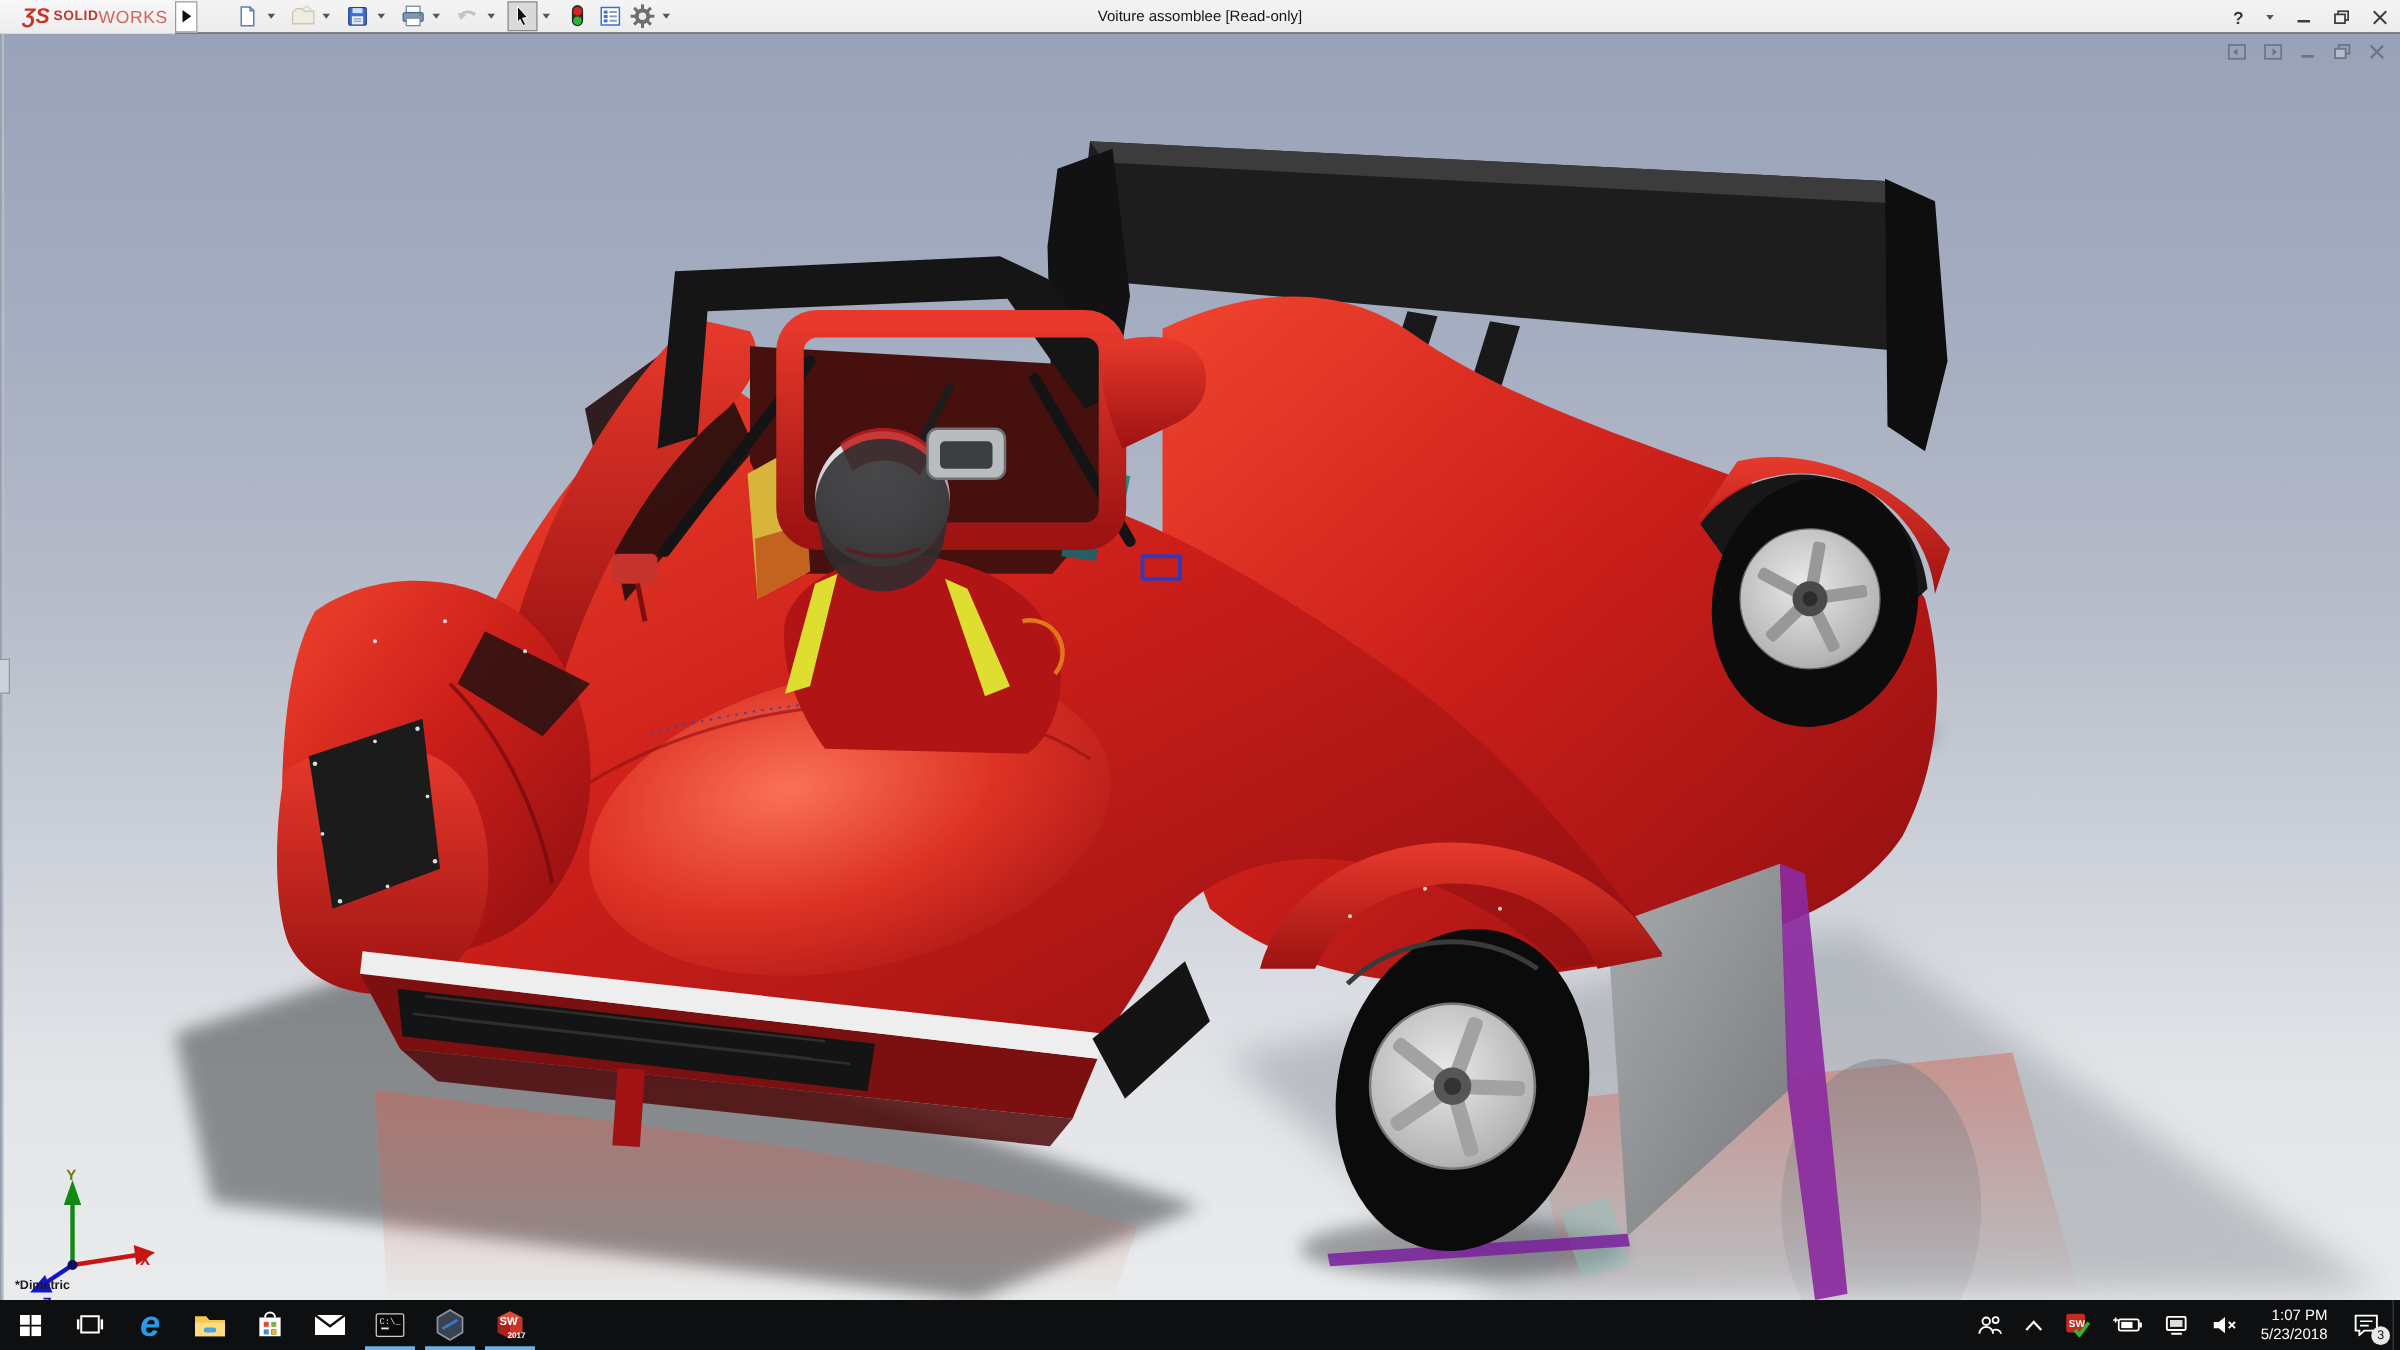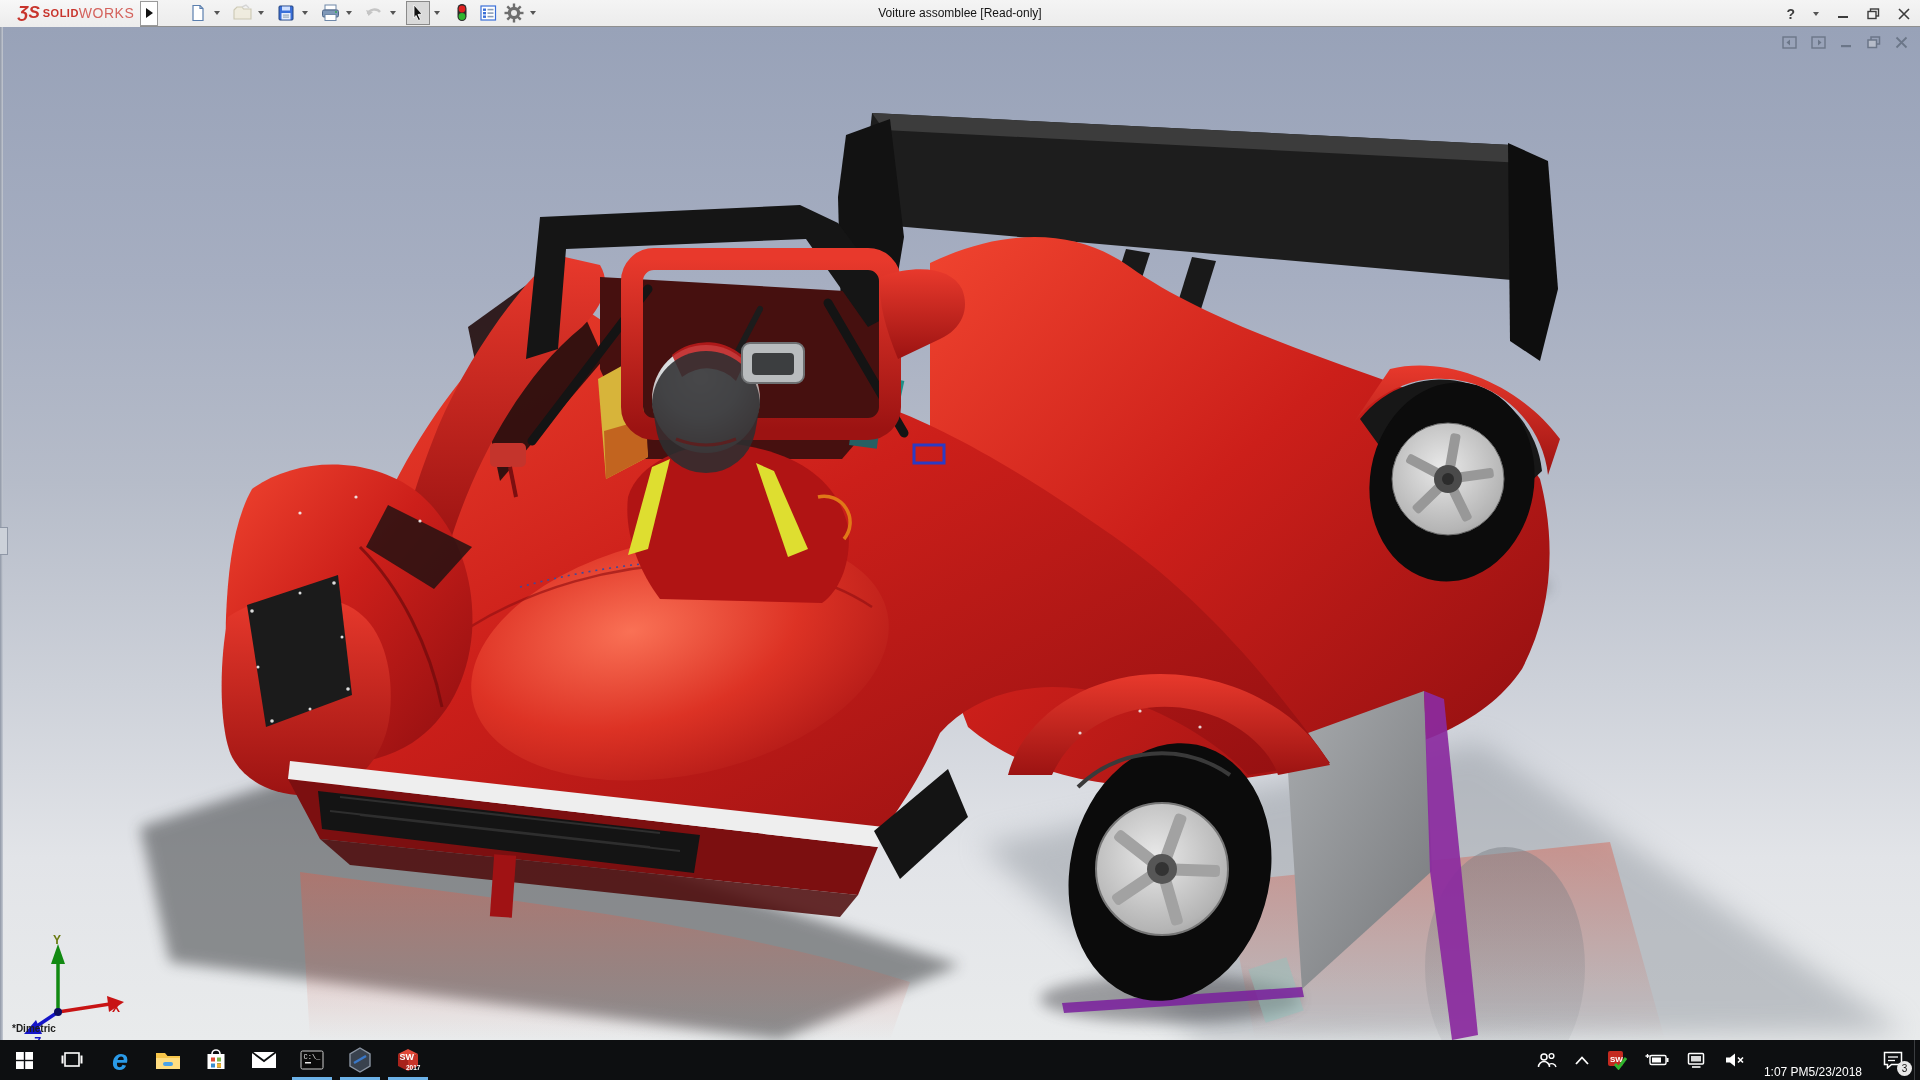--- a/index.html
+++ b/index.html
@@ -48,21 +48,21 @@
   
   .taskbar { position:absolute; bottom:0; left:0; width:1920px; height:40px;
     background:#0d0f11; display:flex; align-items:stretch; }
   .tb-btn { width:48px; display:flex; align-items:center; justify-content:center; cursor:pointer; position:relative; }
   .searchbox { width:370px; background:#f3f3f3; display:flex; align-items:center; cursor:text; }
   .searchbox .ring { margin:0 12px 0 12px; }
   .search-text { flex:1; font-size:15px; color:#4a4a4a; }
   .underline { position:absolute; bottom:0; left:4px; width:40px; height:3px; background:#6cb2e8; }
   .tray { margin-left:auto; display:flex; align-items:stretch; }
   .tray-btn { display:flex; align-items:center; justify-content:center; padding:0 9px; cursor:pointer; position:relative; }
-  .clock { display:flex; flex-direction:row; justify-content:center; align-items:flex-end;
+  .clock { display:flex; flex-direction:column; justify-content:center; align-items:flex-end;
     color:#fff; font-size:12px; line-height:15px; padding:0 10px; cursor:pointer; }
   .badge { position:absolute; right:2px; bottom:4px; width:15px; height:15px; border-radius:50%;
     background:#e8e8e8; color:#111; font-size:10px; display:flex; align-items:center; justify-content:center; }
   .show-desktop { width:6px; border-left:1px solid #3a3d40; cursor:pointer; }
 </style>
 </head>
 <body>
 
 <div class="titlebar">
   <div class="logo">

